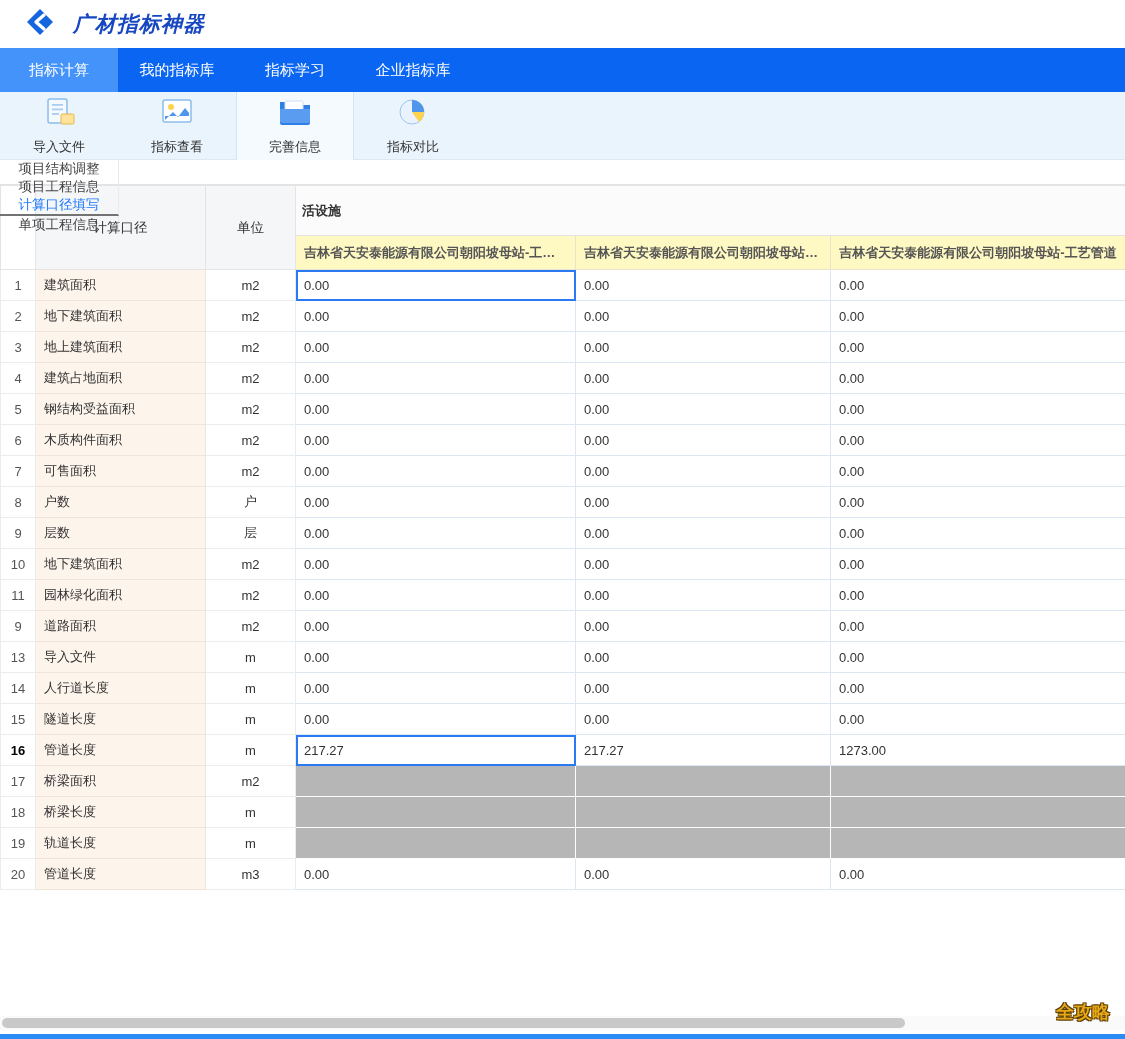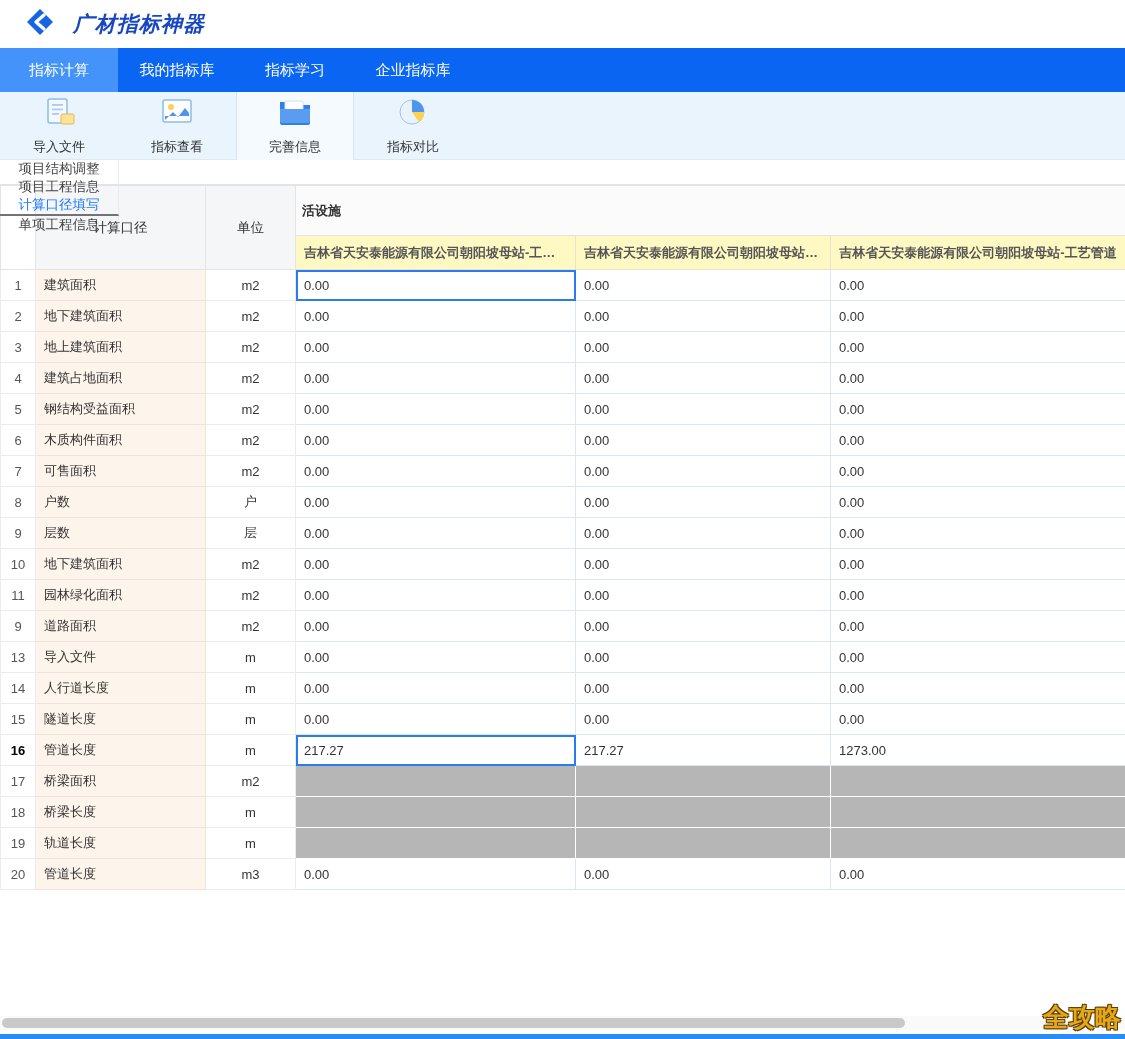--- a/index.html
+++ b/index.html
@@ -48,21 +48,21 @@
   td.lbl { background:#fdf4ec; border-color:#f0e4d8; }
   td.unit { text-align:center; border-color:#ececec; }
   td.val { border-color:#dbe7f3; cursor:text; }
   tr.boldrow td.no { font-weight:bold; color:#000; }
   td.sel { outline:2px solid #2a7bf3; outline-offset:-2px; }
   tr.disabled td.val { background:#b6b6b6; border-color:#fdfdfd; cursor:default; }
 
   
   .hscroll { position:absolute; left:0; top:1016px; width:1125px; height:14px; background:#fafafa; }
   .hthumb { position:absolute; left:2px; top:2px; height:10px; width:903px; background:#c9c9c9; border-radius:6px; }
-  .watermark { position:absolute; right:4px; top:1000px; font-size:26px; font-weight:bold; color:#e6a817;
+  .watermark { position:absolute; right:15px; top:1000px; font-size:18px; font-weight:bold; color:#e6a817;
     text-shadow:1px 1px 0 #5a3c00,-1px -1px 0 #5a3c00,1px -1px 0 #5a3c00,-1px 1px 0 #5a3c00; }
   .bottom-strip { position:absolute; left:0; bottom:0; width:1125px; height:5px; background:#2a8cf5; }
 </style>
 </head>
 <body>
 
 <div class="app">
 
   <header class="logo-bar">
     <span class="logo-icon">

